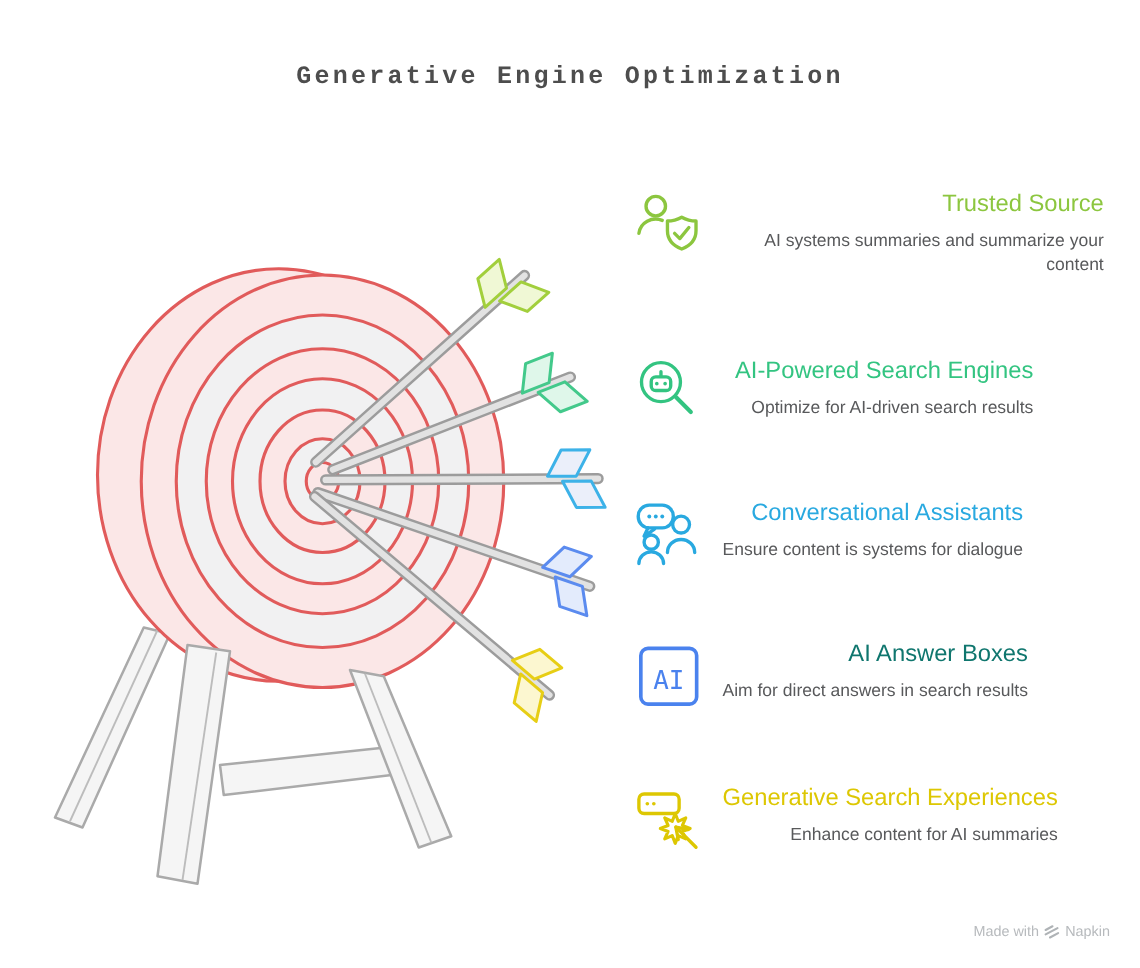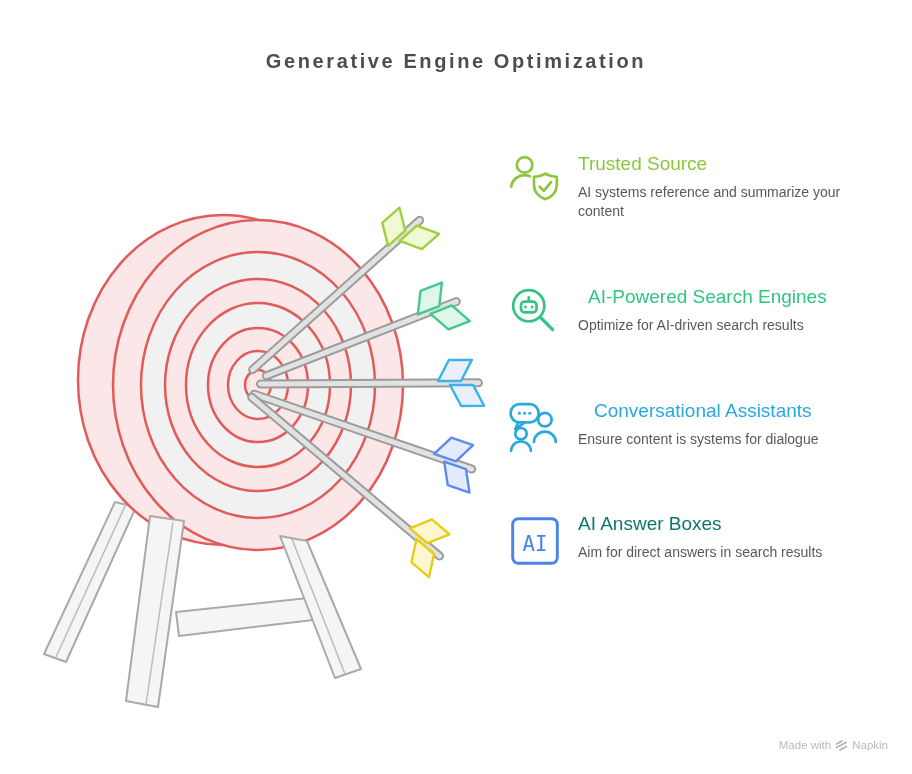--- a/index.html
+++ b/index.html
@@ -2,33 +2,33 @@
 <html><head>
 <meta charset="utf-8">
 <style>
   html,body{margin:0;padding:0;background:#ffffff;}
   .page{
     position:relative;width:912px;height:774px;background:#ffffff;overflow:hidden;
     font-family:"Liberation Sans",sans-serif;
   }
   .title{
     position:absolute;top:50px;left:0;width:100%;text-align:center;
-    font-family:Liberation Sans, sans-serif;font-size:20px;font-weight:700;
+    font-family:Liberation Mono, monospace;font-size:20px;font-weight:700;
     letter-spacing:2.6px;color:#4d4d4d;
   }
   .illustration{position:absolute;left:30px;top:190px;}
   .item{position:absolute;left:508px;width:392px;display:flex;align-items:flex-start;}
   .item-1{top:152px}.item-2{top:285px}.item-3{top:399px}.item-4{top:512px}.item-5{top:627px}
   .icon-box{width:54px;height:54px;flex:0 0 54px;margin-top:2px;text-align:center;}
   .icon-box svg{display:block;}
-  .item-text{margin-left:16px;}
+  .item-text{margin-left:16px;text-align:right;}
   .heading{font-size:19px;line-height:24px;margin:0 0 7px 0;font-weight:400;}
   .desc{font-size:14px;line-height:19px;color:#58595b;max-width:305px;}
   .footer{
-    position:absolute;right:24px;top:739px;display:flex;align-items:flex-start;gap:4px;
+    position:absolute;right:24px;top:739px;display:flex;align-items:center;gap:4px;
     font-size:11.5px;color:#b7babd;
   }
   .footer svg{display:block;}
 </style>
 </head>
 <body>
 
 <div class="page">
 
   <div class="title">Generative Engine Optimization</div>
@@ -100,21 +100,21 @@
     <div class="icon-box">
       <svg width="54" height="54" viewBox="0 0 52 52" fill="none" stroke="currentColor" stroke-width="2.6" stroke-linecap="round" stroke-linejoin="round" style="color: rgb(140, 198, 63);">
         <circle cx="16" cy="10.5" r="7.5"></circle>
         <path d="M3,31.5 a13,12.5 0 0 1 18,-10"></path>
         <path d="M36,19 c3.5,2 7.5,3 11,3 v7.5 c0,7 -4.5,11.5 -11,14 c-6.5,-2.5 -11,-7 -11,-14 V22 c3.5,0 7.5,-1 11,-3 z" fill="#ffffff"></path>
         <polyline points="30.5,31.5 34.5,35.5 41.5,27"></polyline>
       </svg>
     </div>
     <div class="item-text">
       <div class="heading" style="color: rgb(140, 198, 63);">Trusted Source</div>
-      <div class="desc">AI systems reference and summarize your content</div>
+      <div class="desc">AI systems summaries and summarize your content</div>
     </div>
   </div>
 
   <div class="item item-2">
     <div class="icon-box">
       <svg width="54" height="54" viewBox="0 0 52 52" fill="none" stroke="currentColor" stroke-width="2.6" stroke-linecap="round" stroke-linejoin="round" style="color: rgb(51, 196, 129);">
         <circle cx="20" cy="18" r="15"></circle>
         <line x1="31.5" y1="29.5" x2="43" y2="41" stroke-width="3.2"></line>
         <rect x="12.5" y="14" width="15" height="10.5" rx="3.5"></rect>
         <line x1="20" y1="13.5" x2="20" y2="10"></line>
@@ -154,20 +154,36 @@
         <rect x="4.5" y="4.5" width="43" height="43" rx="5.5"></rect>
         <text x="26" y="35.5" text-anchor="middle" fill="currentColor" stroke="none" font-family="DejaVu Sans Mono, monospace" font-size="20">AI</text>
       </svg>
     </div>
     <div class="item-text">
       <div class="heading" style="color: #0f766e;">AI Answer Boxes</div>
       <div class="desc">Aim for direct answers in search results</div>
     </div>
   </div>
 
+  <div class="item item-5">
+    <div class="icon-box">
+      <svg width="54" height="54" viewBox="0 0 52 52" fill="none" stroke="currentColor" stroke-width="2.6" stroke-linecap="round" stroke-linejoin="round" style="color: rgb(221, 199, 2);">
+        <rect x="3" y="6" width="31" height="15" rx="4"></rect>
+        <circle cx="9.5" cy="13.5" r="1.4" fill="currentColor" stroke="none"></circle>
+        <circle cx="14.5" cy="13.5" r="1.4" fill="currentColor" stroke="none"></circle>
+        <polygon fill="#ffffff" stroke-width="2.4" points="31,21 33.3,27 39.1,24.4 36.5,30.2 42.5,32.5 36.5,34.8 39.1,40.6 33.3,38 31,44 28.7,38 22.9,40.6 25.5,34.8 19.5,32.5 25.5,30.2 22.9,24.4 28.7,27"></polygon>
+        <line x1="47" y1="47" x2="31.5" y2="31.5"></line>
+        <path d="M31.5,31.5 l9.5,1.8 M31.5,31.5 l1.8,9.5"></path>
+      </svg>
+    </div>
+    <div class="item-text">
+      <div class="heading" style="color: rgb(221, 199, 2);">Generative Search Experiences</div>
+      <div class="desc">Enhance content for AI summaries</div>
+    </div>
+  </div>
 
   <div class="footer">
     <span>Made with</span>
     <svg width="13" height="13" viewBox="0 0 13 13" fill="none" stroke="#afb3b6" stroke-width="1.7" stroke-linecap="round">
       <path d="M1.5,5 L7,2"></path>
       <path d="M1.5,8.5 L11,3.5"></path>
       <path d="M5,11 L11.5,7.5"></path>
     </svg>
     <span>Napkin</span>
   </div>

